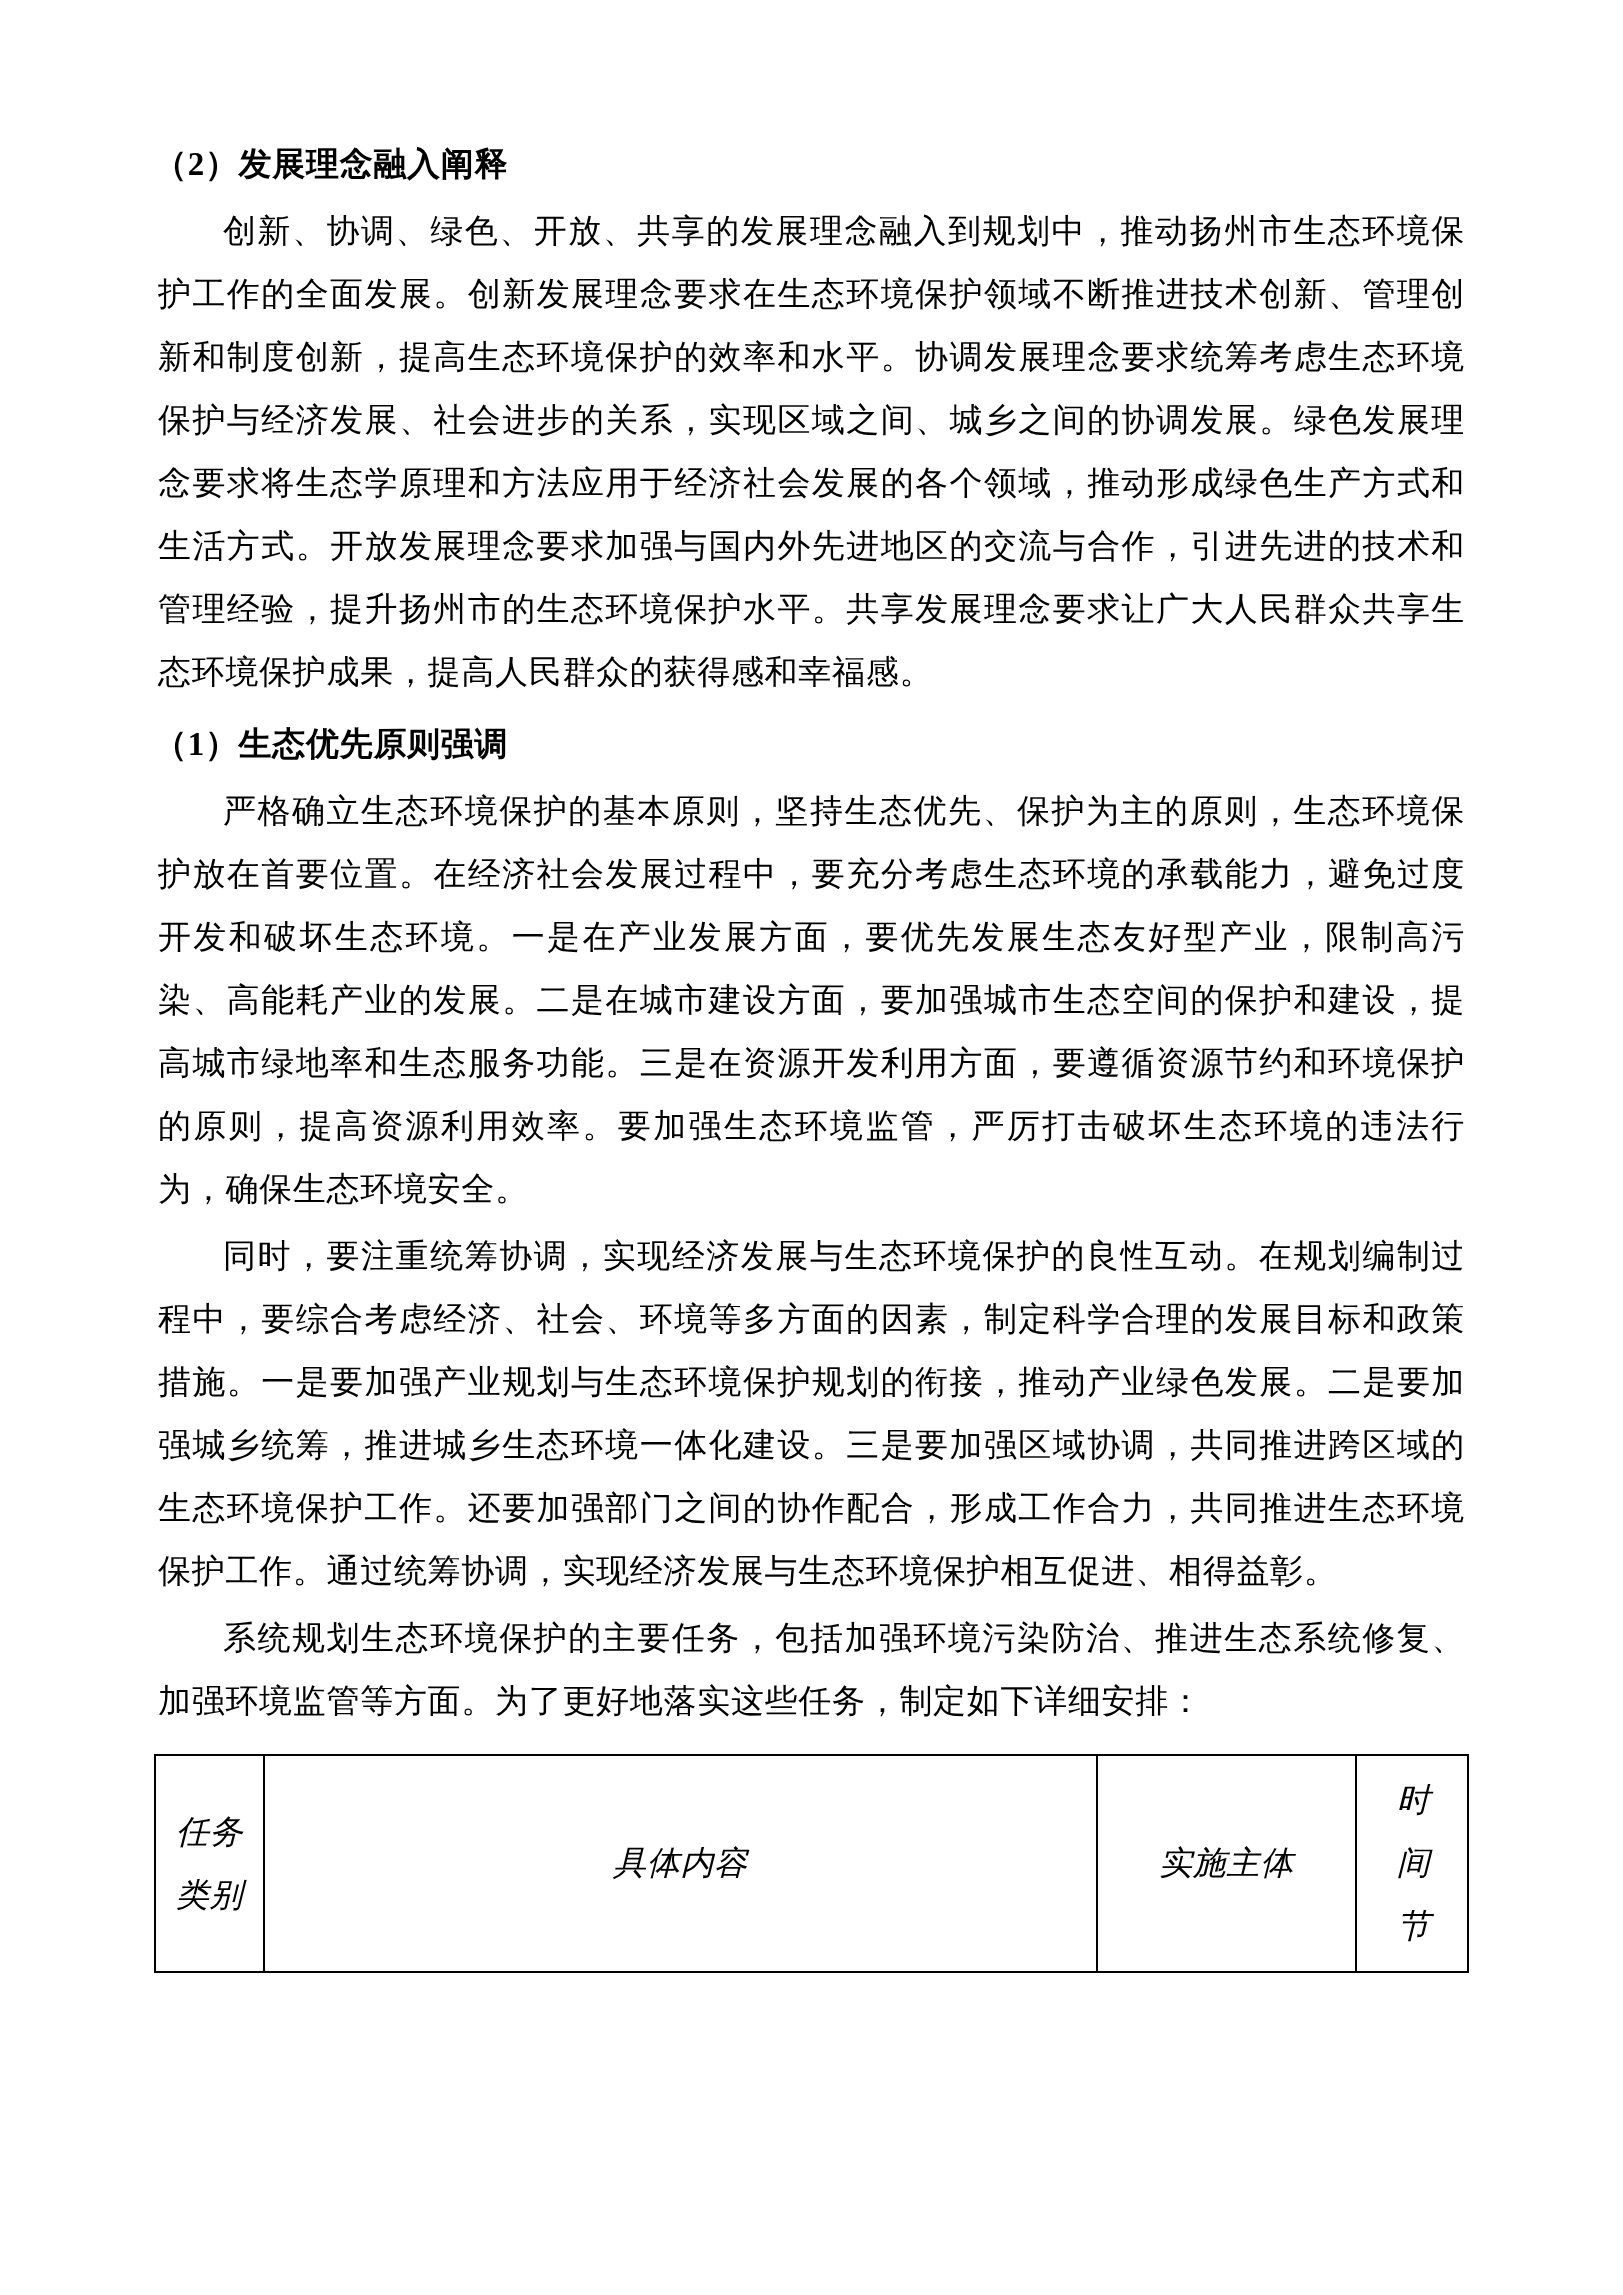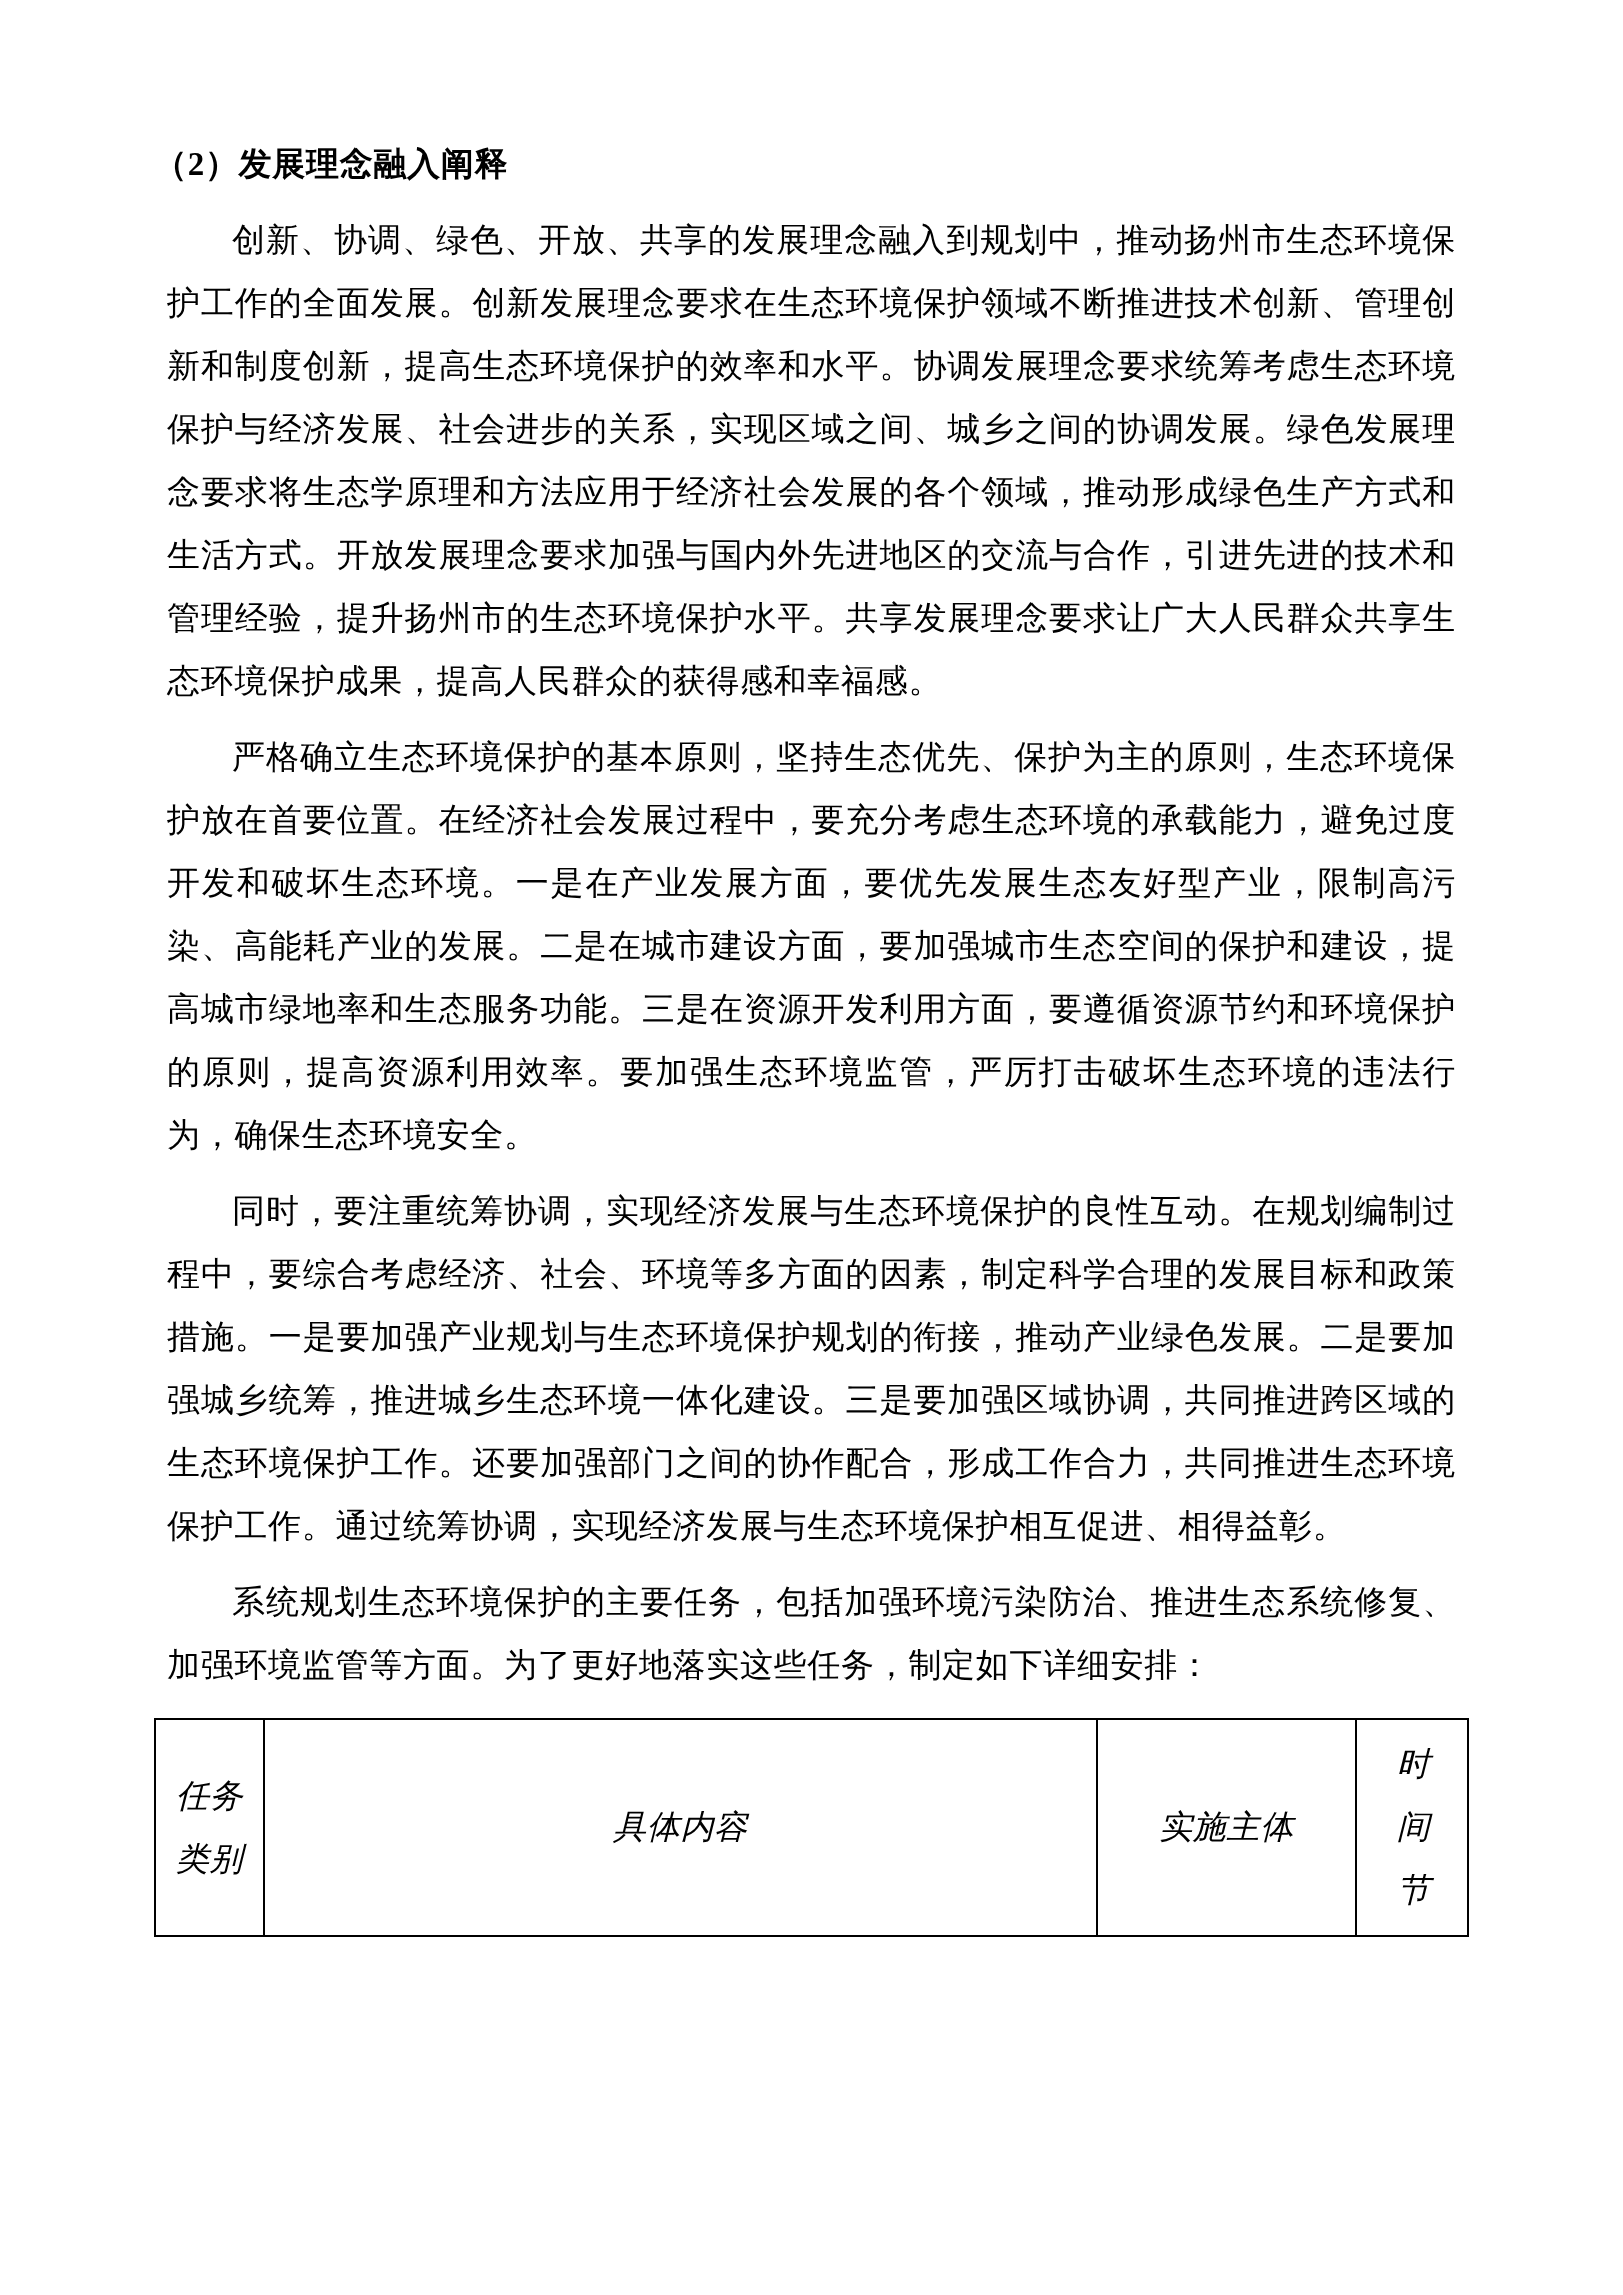--- a/index.html
+++ b/index.html
@@ -20,21 +20,21 @@
     position: absolute;
     left: 154px;
     top: 124px;
     width: 1315px;
   }
   .para {
     font-size: 33px;
     line-height: 63px;
     text-align: justify;
     text-indent: 65px;
-    margin: 13px;
+    margin: 4px;
     letter-spacing: 0.7px;
   }
   .heading {
     font-size: 33px;
     line-height: 63px;
     font-weight: bold;
     margin: 9.2px 0 0 0;
     letter-spacing: 0.7px;
   }
   .task-table {
@@ -74,20 +74,21 @@
 </style>
 </head>
 <body>
 
 <div class="page">
   <div class="content">
 
     <div class="heading">（2）发展理念融入阐释</div>
     <p class="para">创新、协调、绿色、开放、共享的发展理念融入到规划中，推动扬州市生态环境保护工作的全面发展。创新发展理念要求在生态环境保护领域不断推进技术创新、管理创新和制度创新，提高生态环境保护的效率和水平。协调发展理念要求统筹考虑生态环境保护与经济发展、社会进步的关系，实现区域之间、城乡之间的协调发展。绿色发展理念要求将生态学原理和方法应用于经济社会发展的各个领域，推动形成绿色生产方式和生活方式。开放发展理念要求加强与国内外先进地区的交流与合作，引进先进的技术和管理经验，提升扬州市的生态环境保护水平。共享发展理念要求让广大人民群众共享生态环境保护成果，提高人民群众的获得感和幸福感。</p>
 
+    <div class="heading">（1）生态优先原则强调</div>
     <p class="para">严格确立生态环境保护的基本原则，坚持生态优先、保护为主的原则，生态环境保护放在首要位置。在经济社会发展过程中，要充分考虑生态环境的承载能力，避免过度开发和破坏生态环境。一是在产业发展方面，要优先发展生态友好型产业，限制高污染、高能耗产业的发展。二是在城市建设方面，要加强城市生态空间的保护和建设，提高城市绿地率和生态服务功能。三是在资源开发利用方面，要遵循资源节约和环境保护的原则，提高资源利用效率。要加强生态环境监管，严厉打击破坏生态环境的违法行为，确保生态环境安全。</p>
 
     <p class="para">同时，要注重统筹协调，实现经济发展与生态环境保护的良性互动。在规划编制过程中，要综合考虑经济、社会、环境等多方面的因素，制定科学合理的发展目标和政策措施。一是要加强产业规划与生态环境保护规划的衔接，推动产业绿色发展。二是要加强城乡统筹，推进城乡生态环境一体化建设。三是要加强区域协调，共同推进跨区域的生态环境保护工作。还要加强部门之间的协作配合，形成工作合力，共同推进生态环境保护工作。通过统筹协调，实现经济发展与生态环境保护相互促进、相得益彰。</p>
 
     <p class="para">系统规划生态环境保护的主要任务，包括加强环境污染防治、推进生态系统修复、加强环境监管等方面。为了更好地落实这些任务，制定如下详细安排：</p>
 
     <table class="task-table">
       <colgroup>
         <col class="col-category">
         <col class="col-detail">

